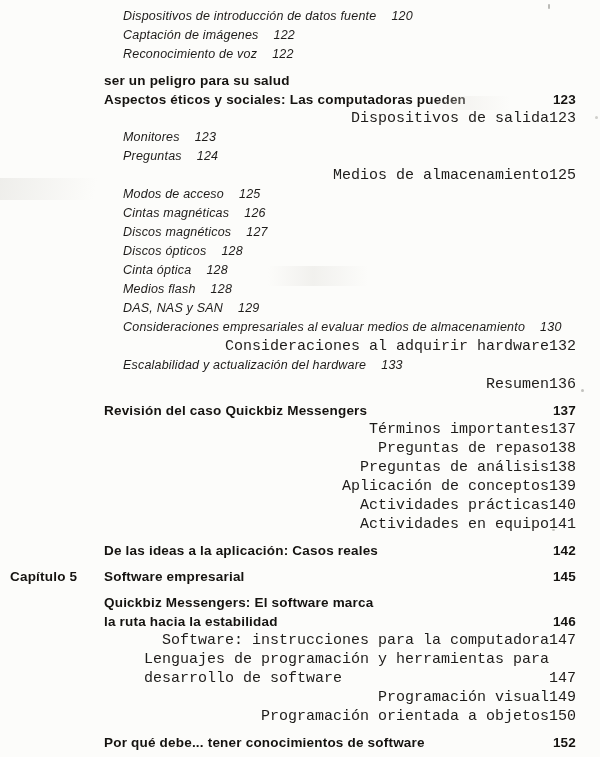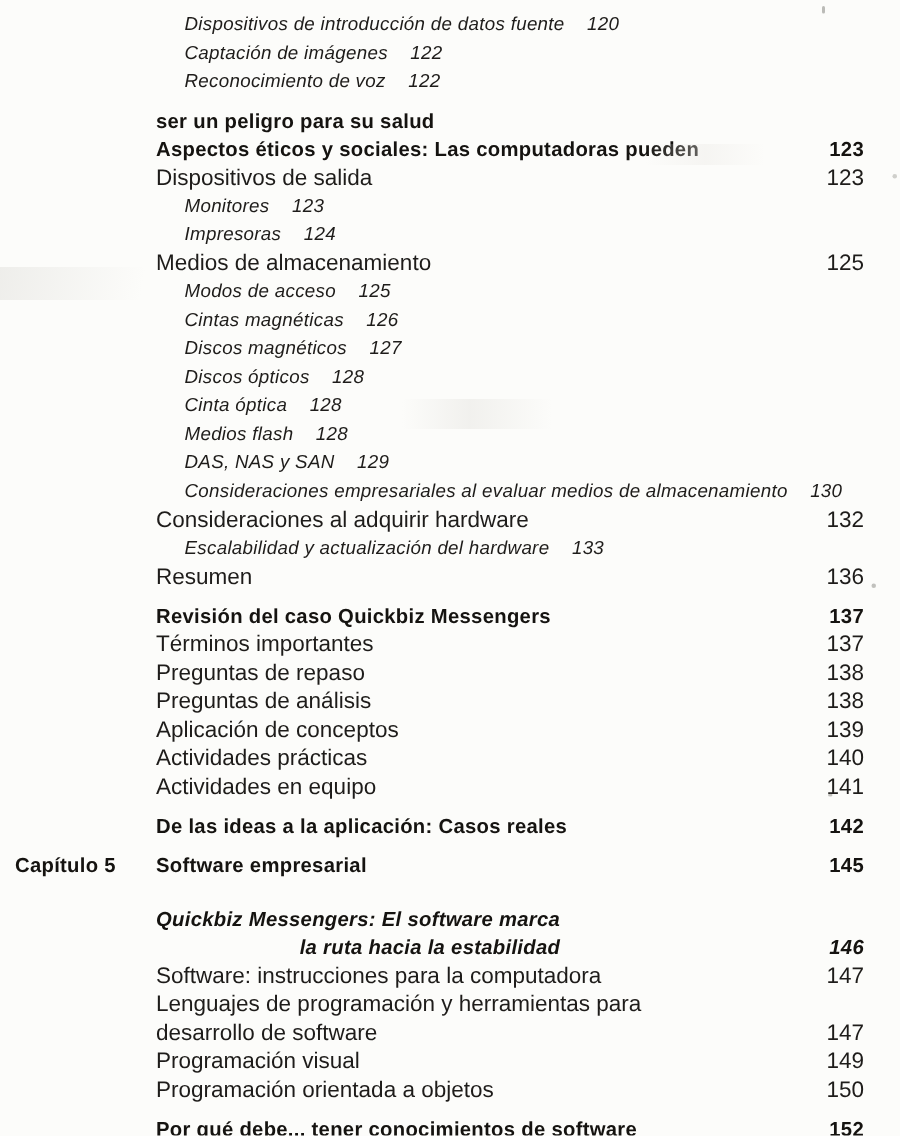--- a/index.html
+++ b/index.html
@@ -18,21 +18,21 @@
     display: flex;
     justify-content: space-between;
     align-items: flex-end;
     margin-left: 104px;
     margin-right: 24px;
     line-height: 19px;
   }
   .entry-text { line-height: 19px; }
 
   
-  .row.normal { font-family: Liberation Sans, sans-serif; font-size: 15px; }
+  .row.normal { font-family: Liberation Mono, monospace; font-size: 15px; justify-content: flex-end; }
   .row.normal .entry-page { font-size: 15px; }
 
   
   .row.sub {
     justify-content: flex-start;
     margin-left: 123px;
     font-family: "Liberation Sans", sans-serif;
     font-style: italic;
     font-size: 12.5px;
     letter-spacing: 0.2px;
@@ -44,26 +44,24 @@
     font-family: "Liberation Sans", sans-serif;
     font-weight: bold;
     font-size: 13.5px;
     letter-spacing: 0.2px;
     color: #151310;
     margin-top: 7px;
   }
   .row.bold-italic {
     font-family: "Liberation Sans", sans-serif;
     font-weight: bold;
-    font-style: italic;
     font-size: 13.5px;
     letter-spacing: 0.2px;
     color: #151310;
-    margin-top: 17px;
-    text-align: right;
+    margin-top: 7px;
   }
 
   .chapter-label {
     position: absolute;
     left: -94px;
     bottom: 0;
     white-space: nowrap;
   }
 
   
@@ -117,21 +115,21 @@
         <span class="entry-page">123</span>
       </div>
       <div class="row sub">
         <span class="entry-text">
           <div>Monitores</div>
         </span>
         <span class="entry-page">123</span>
       </div>
       <div class="row sub">
         <span class="entry-text">
-          <div>Impresoras</div>
+          <div>Preguntas</div>
         </span>
         <span class="entry-page">124</span>
       </div>
       <div class="row normal">
         <span class="entry-text">
           <div>Medios de almacenamiento</div>
         </span>
         <span class="entry-page">125</span>
       </div>
       <div class="row sub">

